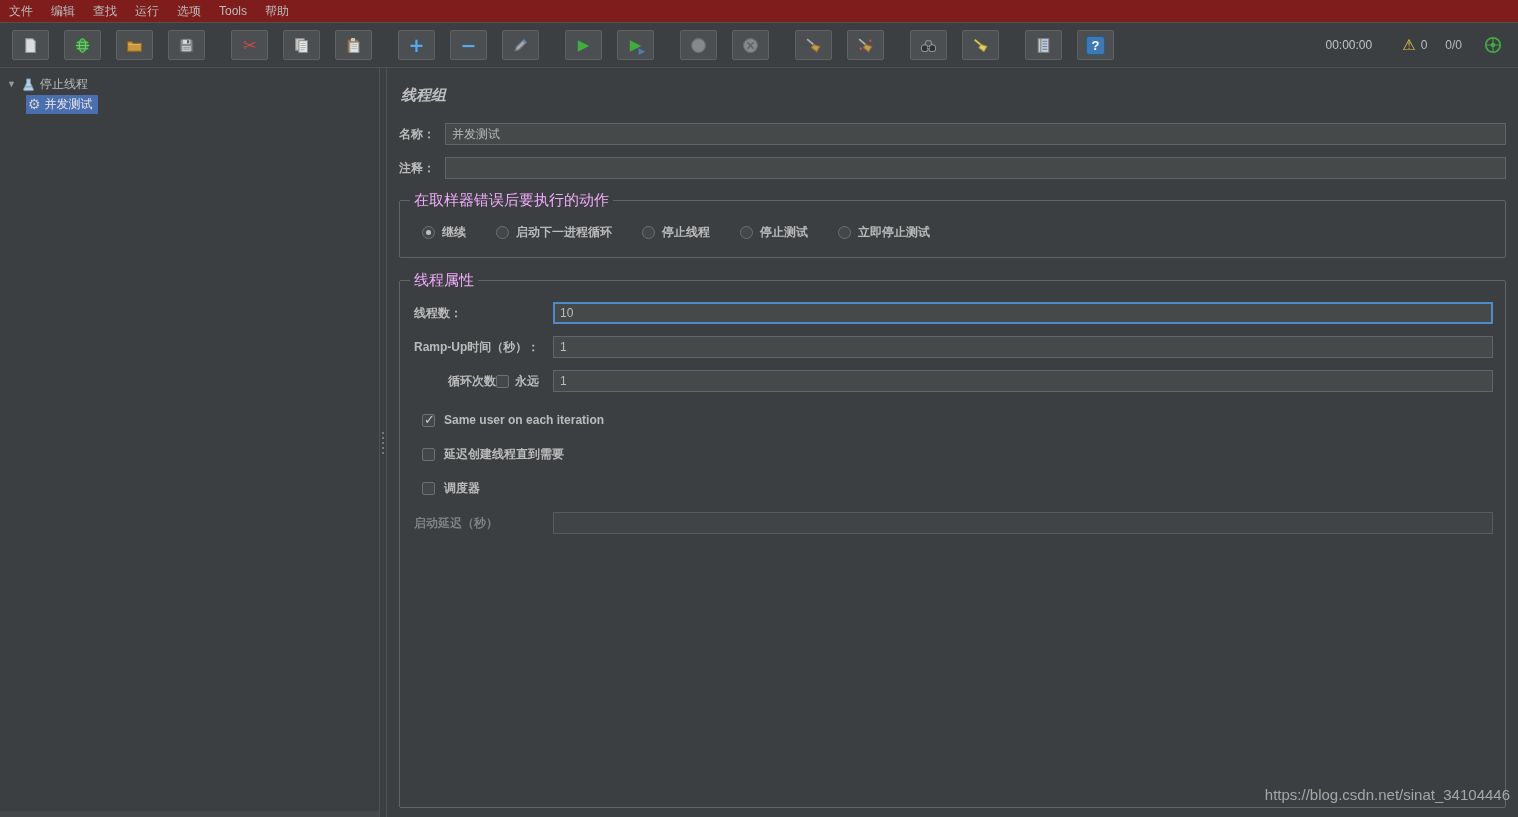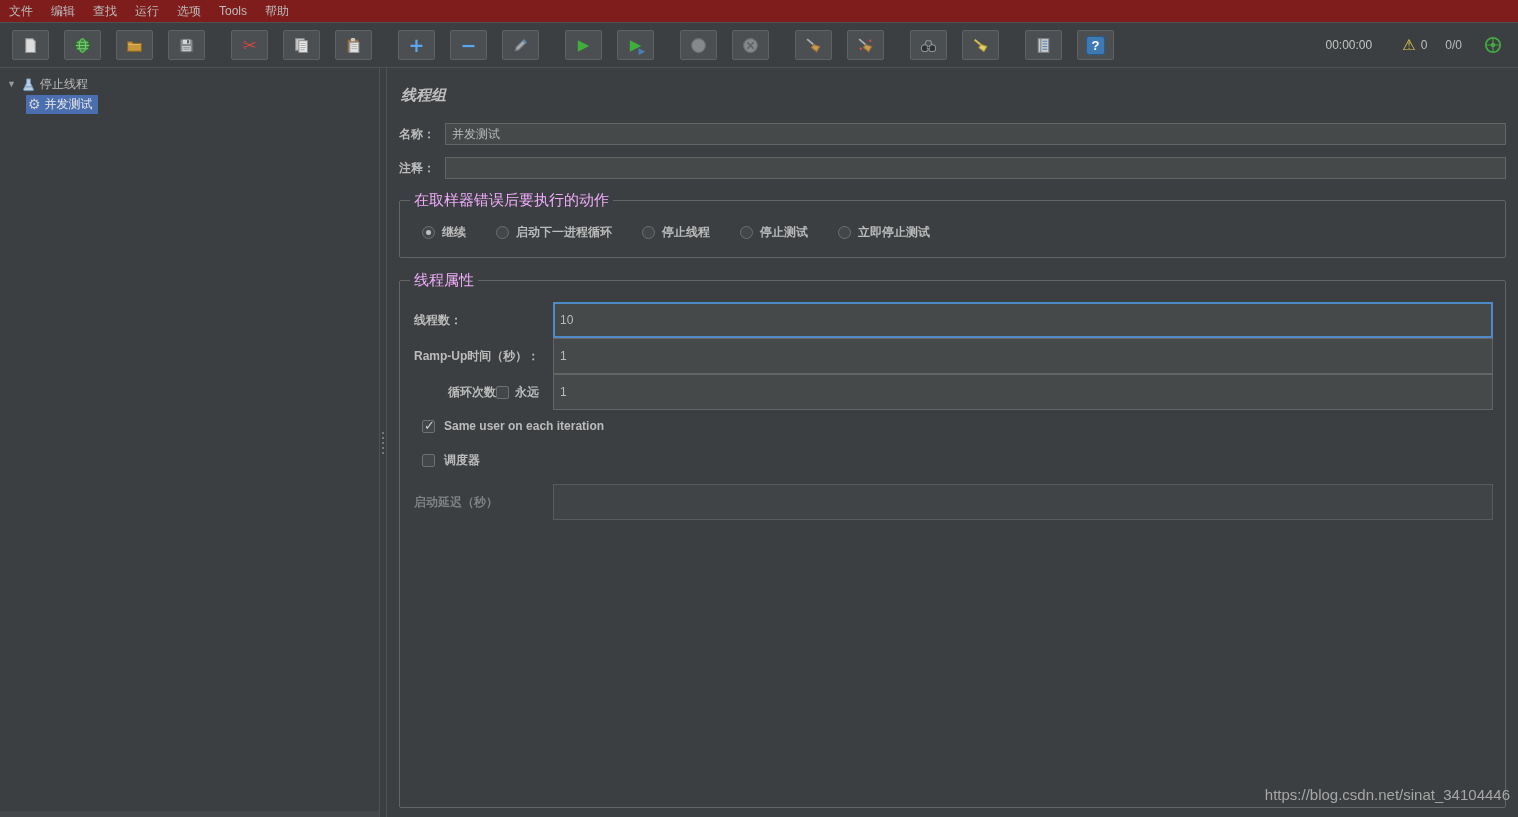--- a/index.html
+++ b/index.html
@@ -56,27 +56,27 @@
   .field-row > label { width:46px; font-weight:bold; flex:none; }
   .text-input { flex:1; height:22px; background:#45494a; border:1px solid #646464;
     color:#bbbbbb; font-size:12px; padding:0 6px; font-family:inherit; }
   fieldset { border:1px solid #646464; border-radius:2px; margin-bottom:13px; padding:6px 12px 10px 14px; }
   legend { font-size:15px; color:#f0abfc; padding:0 4px; margin-left:-4px; }
   .radio-row { display:flex; align-items:center; gap:30px; padding:8px 0 6px 8px; }
   .radio { display:flex; align-items:center; gap:7px; font-weight:bold; cursor:pointer; }
   .rdot { width:13px; height:13px; border-radius:50%; background:#43474a; border:1px solid #6f6f6f; position:relative; flex:none; }
   .radio.selected .rdot::after { content:""; position:absolute; inset:3px; border-radius:50%; background:#bfbfbf; }
   .thread-props { flex:1; margin-bottom:9px; }
-  .prop-row { display:flex; align-items:center; }
+  .prop-row { display:flex; align-items:center; margin-bottom:12px; }
   .prop-row:first-of-type { margin-top:6px; }
   .prop-label { width:139px; font-weight:bold; flex:none; }
   .prop-label-group { width:139px; display:flex; align-items:center; flex:none;text-align:right; }
   .prop-label-group .lg-text { font-weight:bold; }
   .prop-label-group .lg-first { width:82px; }
-  .prop-input { flex:1; height:36px; background:#45494a; border:1px solid #646464;
+  .prop-input { flex:1; height:22px; background:#45494a; border:1px solid #646464;
     color:#bbbbbb; font-size:12px; padding:0 6px; font-family:inherit; }
   .prop-input.focused { border:2px solid #4d8ac6; padding:0 5px; }
   .cb { width:13px; height:13px; background:#43474a; border:1px solid #6f6f6f; border-radius:2px;
     position:relative; flex:none; cursor:pointer; }
   .cb.checked::after { content:"\2713"; position:absolute; left:1px; top:-3px; color:#cfcfcf; font-size:13px; font-weight:bold; }
   .cb-row { display:flex; align-items:center; gap:9px; margin:0 0 14px 8px; height:20px; }
   .cb-row .cb-label { font-weight:bold; }
   .mid-gap { height:6px; }
   .disabled .prop-label { color:#7e8284; }
   .disabled .prop-input { background:#404446; border-color:#575b5d; }
@@ -332,20 +332,24 @@
       </div>
 
       <div class="mid-gap"></div>
 
       <div class="cb-row">
         <span class="cb checked"></span>
         <span class="cb-label">Same user on each iteration</span>
       </div>
       <div class="cb-row">
         <span class="cb"></span>
+        <span class="cb-label">延迟创建线程直到需要</span>
+      </div>
+      <div class="cb-row">
+        <span class="cb"></span>
         <span class="cb-label">调度器</span>
       </div>
 
       <div class="prop-row disabled">
         <span class="prop-label">启动延迟（秒）</span>
         <input class="prop-input" disabled="" value="" style="">
       </div>
     </fieldset>
   </div>
 </div>

